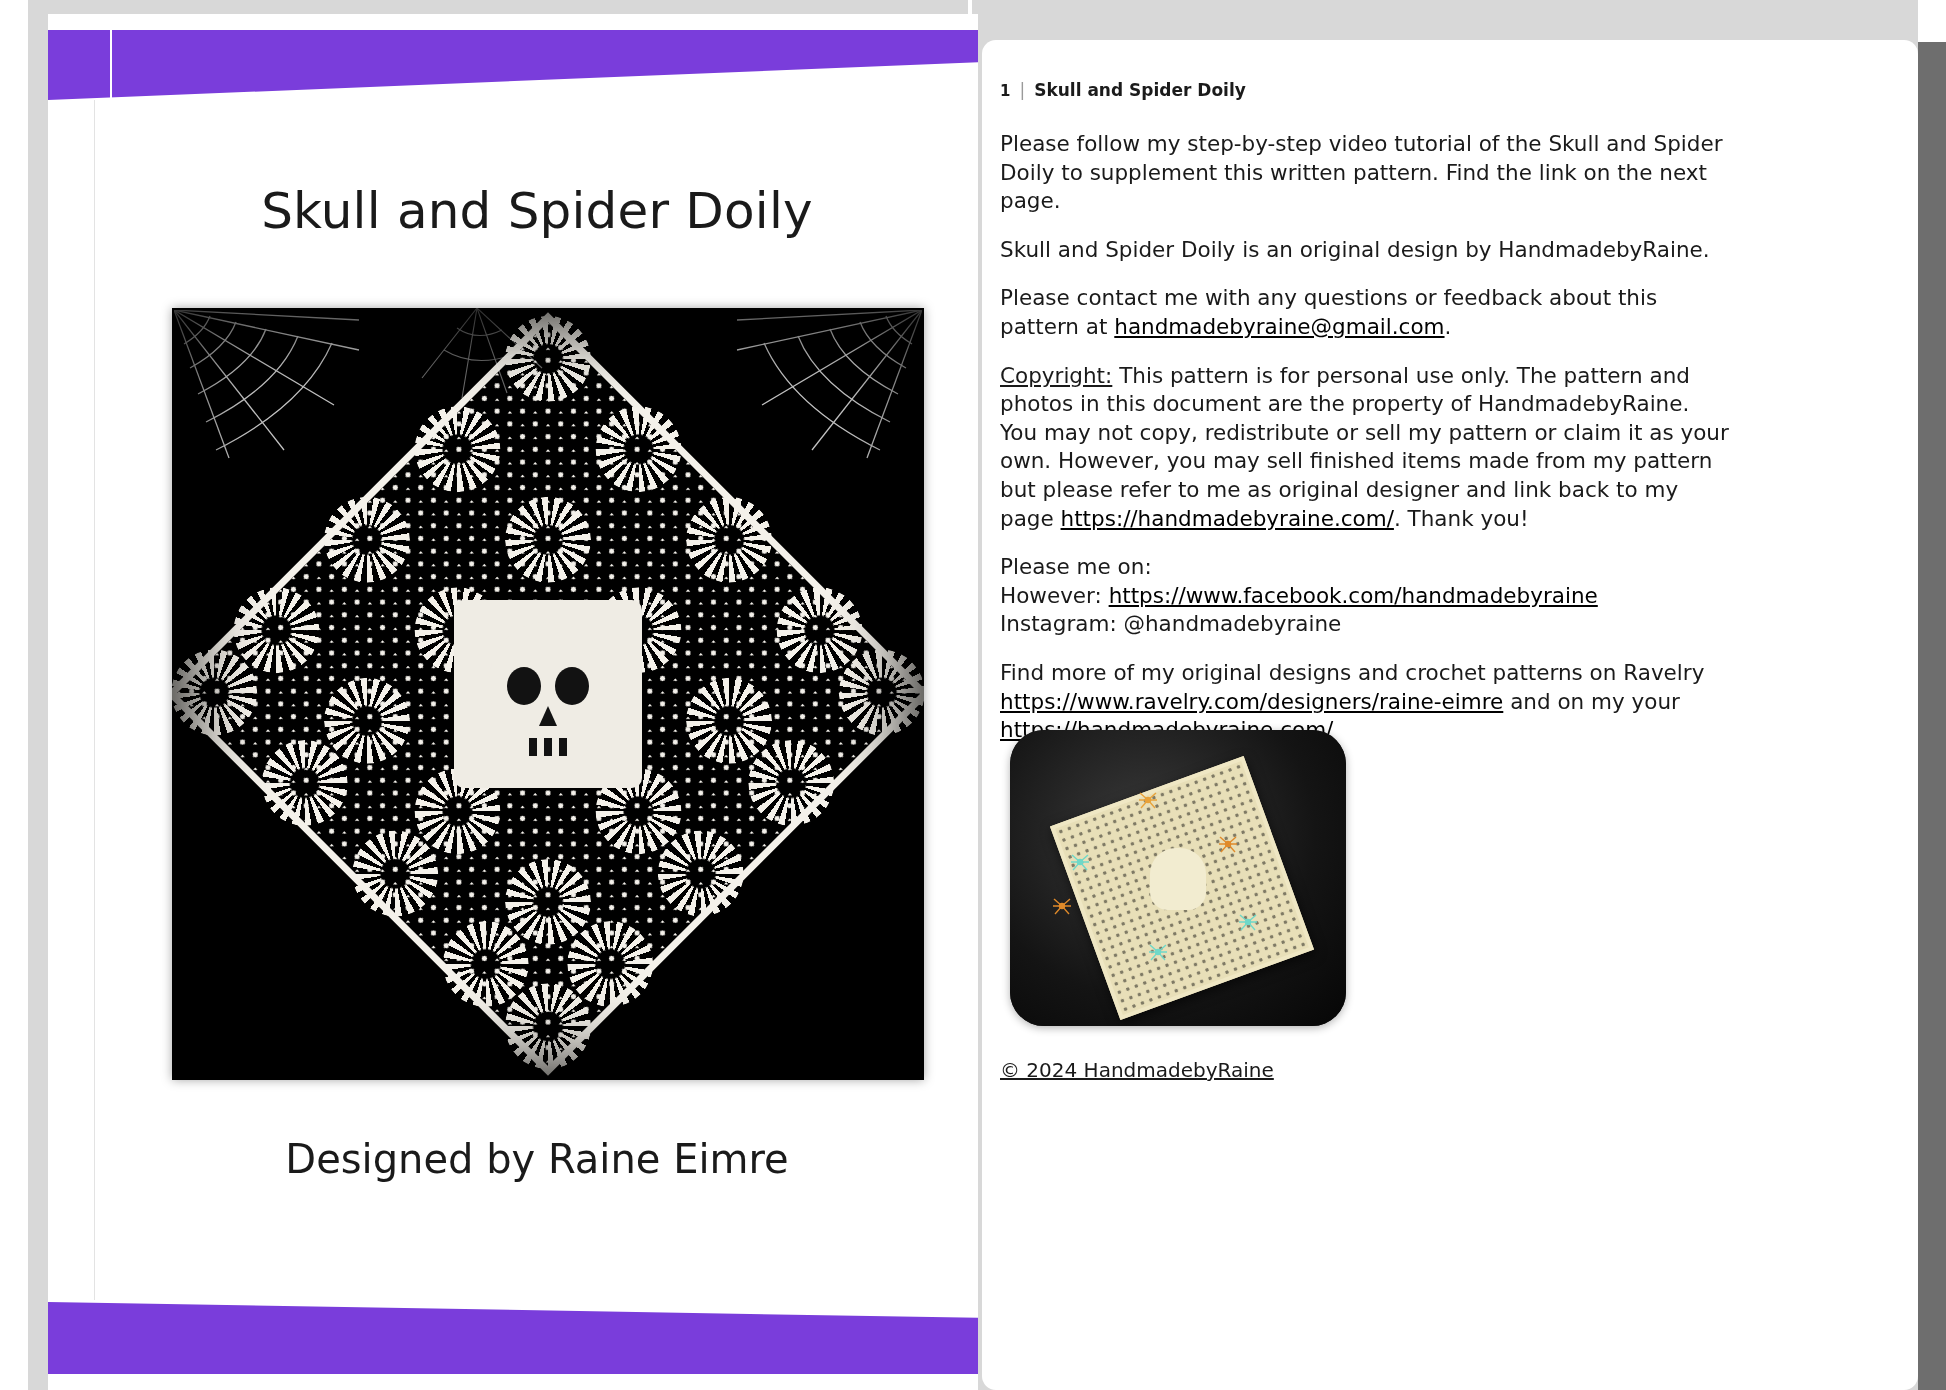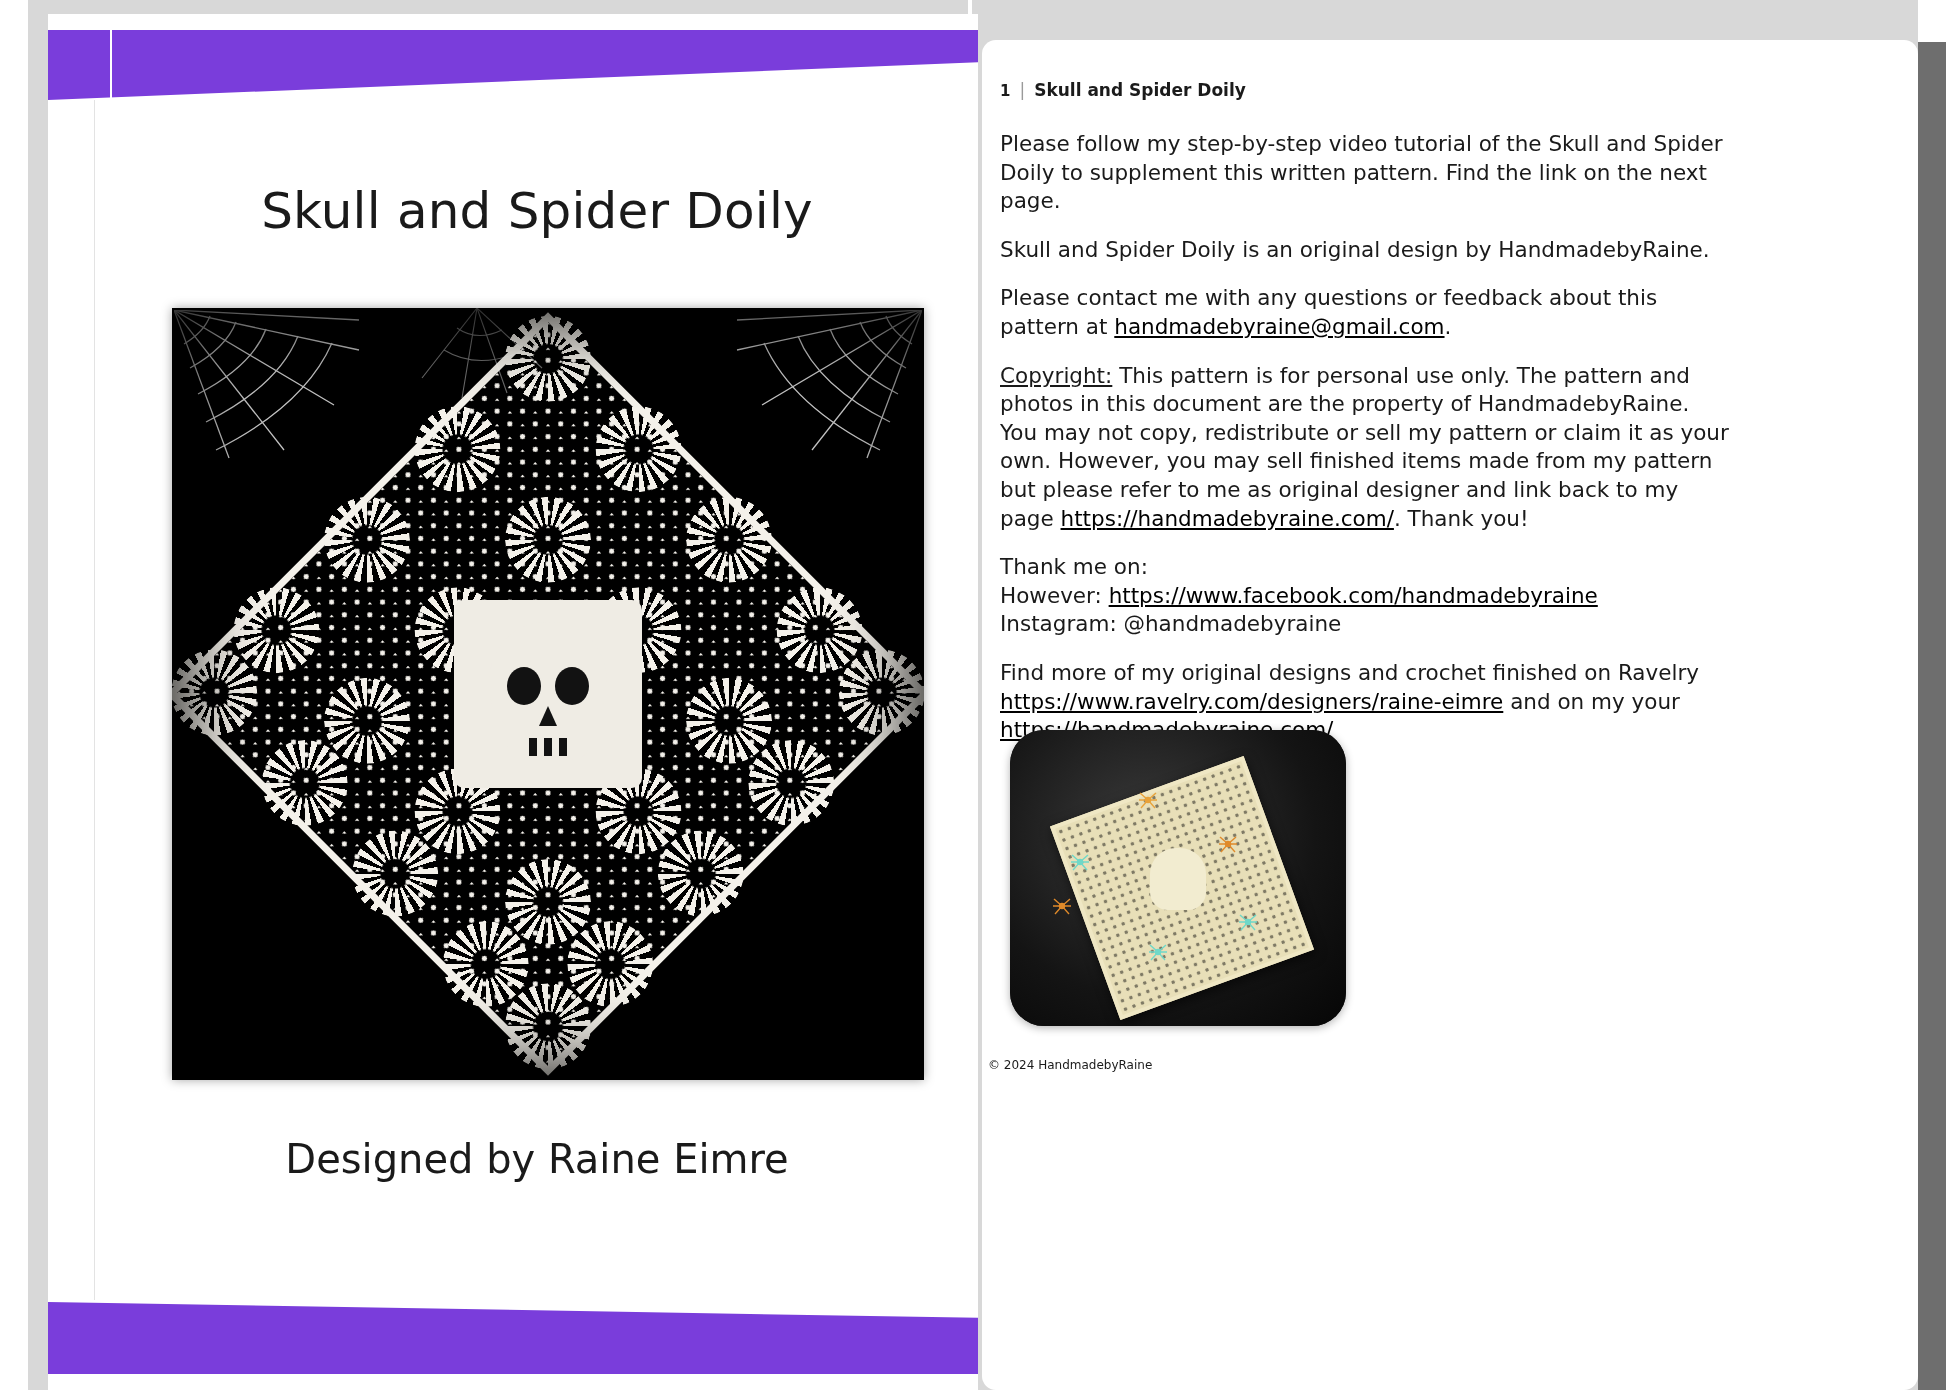--- a/index.html
+++ b/index.html
@@ -262,24 +262,25 @@
     background: #f2ecd0;
     border-radius: 26px 26px 18px 18px;
   }
   .spider {
     position: absolute;
     width: 20px; height: 20px;
   }
 
   .copyright {
     position: absolute;
-    left: 6px; top: 1018px;
-    font-size: 12px;
+    left: 18px; top: 1018px;
+    font-size: 20px;
     color: #1a1a1a;
     font-family: "DejaVu Sans", sans-serif;
+    text-decoration: underline;
   }
 </style>
 </head>
 <body>
 
 <div class="spread">
 
   <div class="page-shadow-left"></div>
   <div class="page-shadow-right"></div>
   <div class="page-edge-right"></div>
@@ -397,27 +398,27 @@
 
       <p>Please follow my step-by-step video tutorial of the Skull and Spider Doily to supplement this written pattern. Find the link on the next page.</p>
 
       <p>Skull and Spider Doily is an original design by HandmadebyRaine.</p>
 
       <p><span>Please contact me with any questions or feedback about this pattern at </span><a class="link" href="#">handmadebyraine@gmail.com</a><span>.</span></p>
 
       <p><span class="u">Copyright:</span><span> This pattern is for personal use only. The pattern and photos in this document are the property of HandmadebyRaine. You may not copy, redistribute or sell my pattern or claim it as your own. However, you may sell finished items made from my pattern but please refer to me as original designer and link back to my page </span><a class="link" href="#">https://handmadebyraine.com/</a><span>.  Thank you!</span></p>
 
       <p>
-        <span>Thank me on:</span><br>
+        <span>Please me on:</span><br>
         <span>However: </span><a class="link" href="#">https://www.facebook.com/handmadebyraine</a><br>
         <span>Instagram: @handmadebyraine</span>
       </p>
 
       <p>
-        <span>Find more of my original designs and crochet finished on Ravelry</span><br>
+        <span>Find more of my original designs and crochet patterns on Ravelry</span><br>
         <a class="link" href="#">https://www.ravelry.com/designers/raine-eimre</a><span>  and on my your</span><br>
         <a class="link" href="#">https://handmadebyraine.com/</a>
       </p>
 
     </div>
 
     <div class="thumb">
       <div class="bg"></div>
       <div class="mat"></div>
       <div class="skull2"></div>

